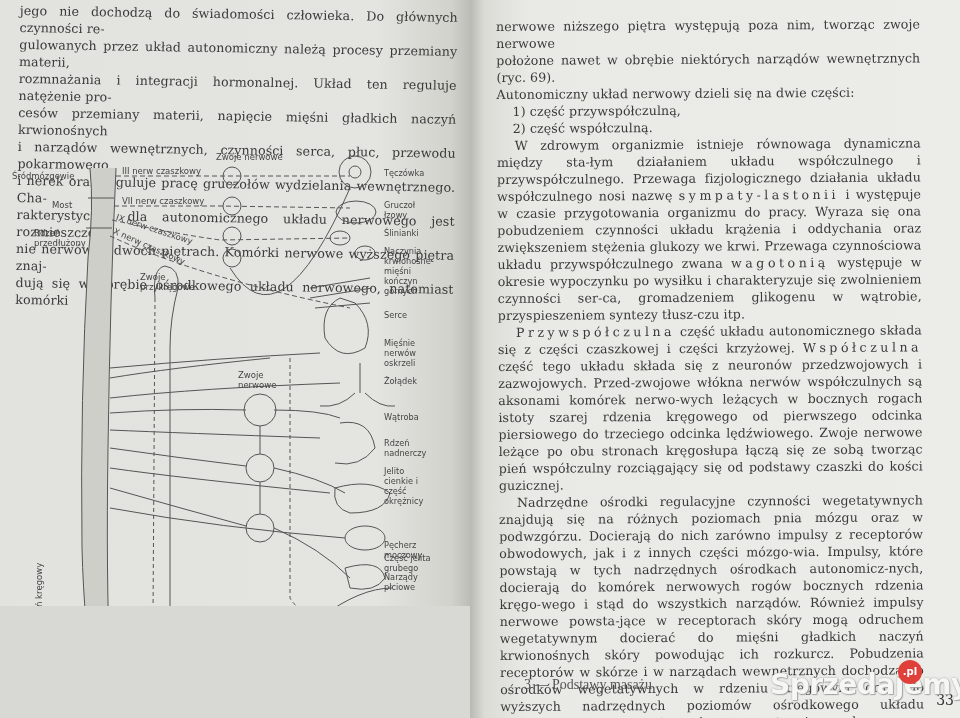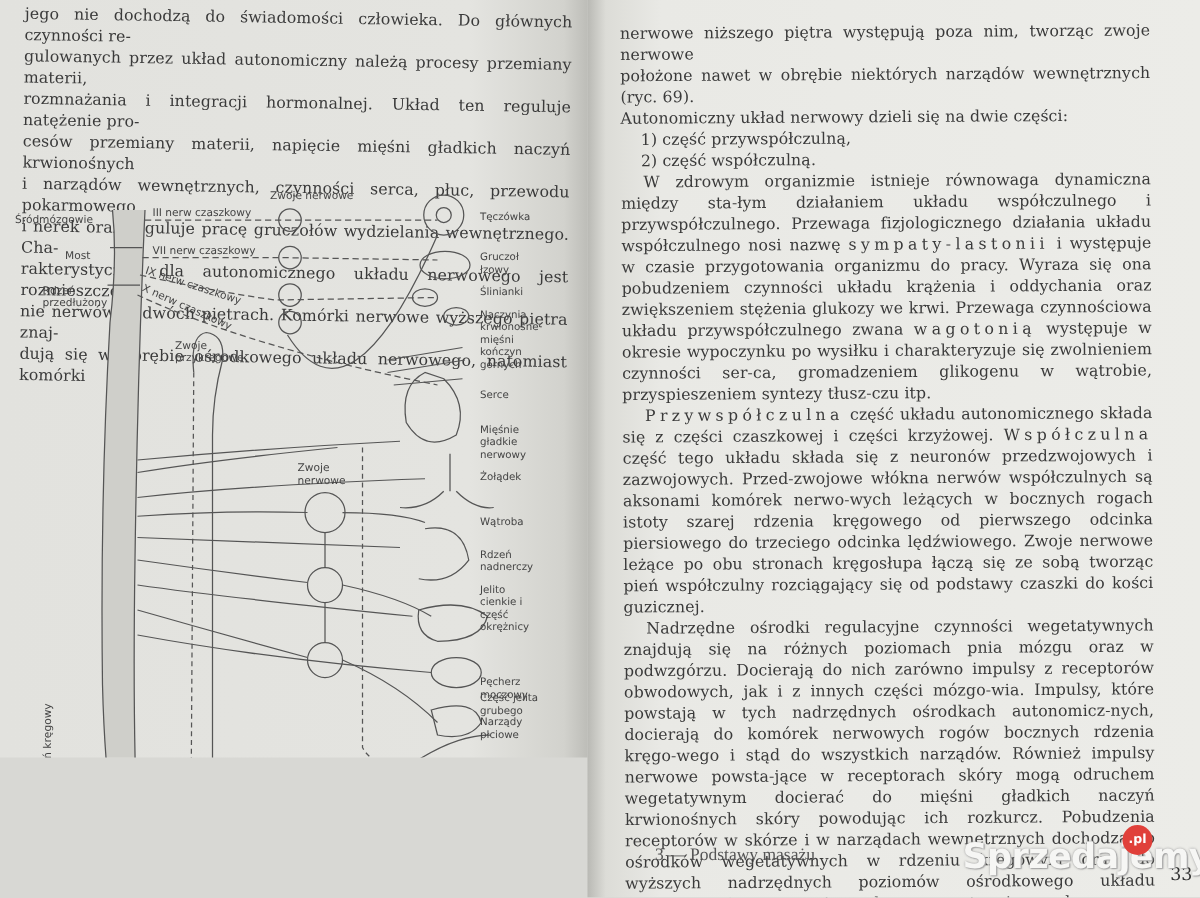--- a/index.html
+++ b/index.html
@@ -141,21 +141,21 @@
     <div class="lbl" style="left:98px;top:64px;transform:rotate(18deg);transform-origin:left top;">IX nerw czaszkowy</div>
     <div class="lbl" style="left:96px;top:78px;transform:rotate(24deg);transform-origin:left top;">X nerw czaszkowy</div>
     <div class="lbl" style="left:196px;top:4px;">Zwoje nerwowe</div>
     <div class="lbl" style="left:218px;top:222px;width:40px;">Zwoje nerwowe</div>
 
     <div class="lbl-r" style="top:20px;">Tęczówka</div>
     <div class="lbl-r" style="top:52px;width:36px;">Gruczoł łzowy</div>
     <div class="lbl-r" style="top:80px;">Ślinianki</div>
     <div class="lbl-r" style="top:98px;width:52px;">Naczynia krwionośne mięśni kończyn górnych</div>
     <div class="lbl-r" style="top:162px;">Serce</div>
-    <div class="lbl-r" style="top:190px;width:46px;">Mięśnie gładkie nerwowy</div>
+    <div class="lbl-r" style="top:190px;width:46px;">Mięśnie nerwów oskrzeli</div>
     <div class="lbl-r" style="top:228px;">Żołądek</div>
     <div class="lbl-r" style="top:264px;">Wątroba</div>
     <div class="lbl-r" style="top:290px;width:44px;">Rdzeń nadnerczy</div>
     <div class="lbl-r" style="top:318px;width:46px;">Jelito cienkie i część okrężnicy</div>
     <div class="lbl-r" style="top:360px;width:50px;margin-top:45px;">Część jelita grubego</div>
     <div class="lbl-r" style="top:392px;width:40px;">Pęcherz moczowy</div>
     <div class="lbl-r" style="top:424px;width:40px;">Narządy płciowe</div>
   </div>
 
   <div class="caption">Ryc. 24. Schemat unerwienia autonomicznego niektórych narządów.</div>

